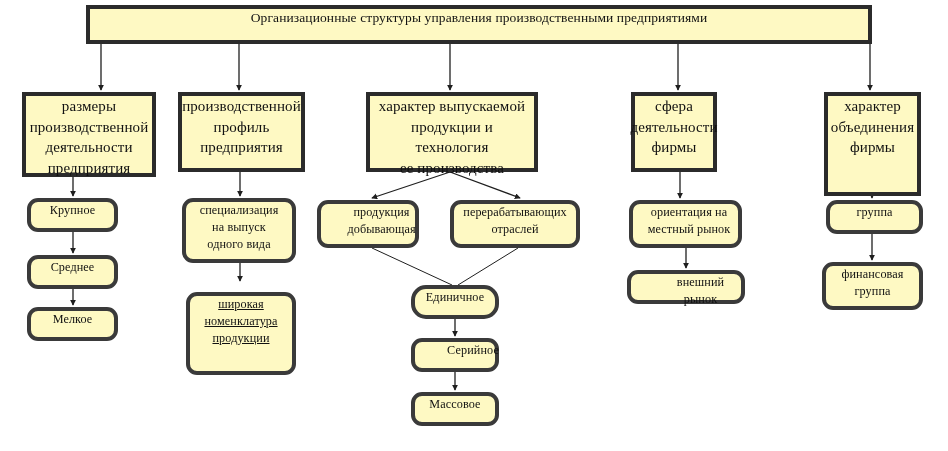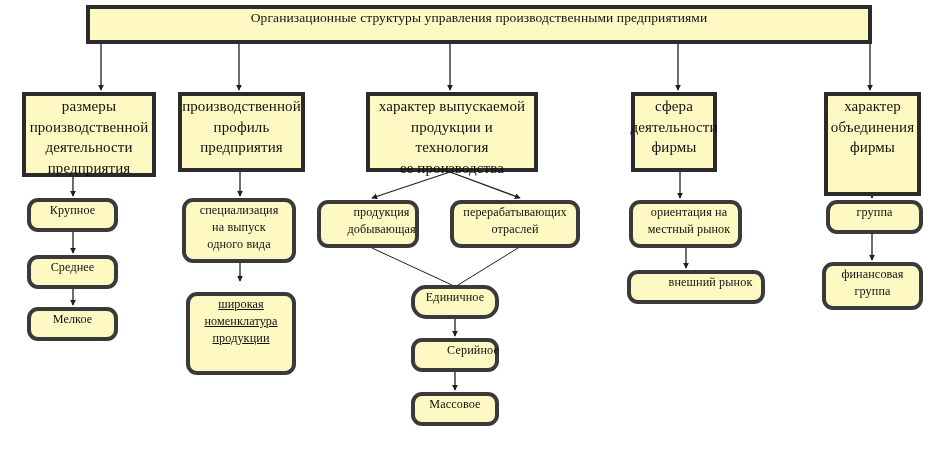--- a/index.html
+++ b/index.html
@@ -156,21 +156,21 @@
       <div class="node-box rounded leaf-box" style="left: 411px; top: 338px; width: 88px; height: 34px; padding-left: 36px;">
         <span class="label">Серийное</span>
       </div>
       <div class="node-box rounded leaf-box" style="left: 411px; top: 392px; width: 88px; height: 34px;">
         <span class="label">Массовое</span>
       </div>
       <div class="node-box rounded leaf-box" style="left: 629px; top: 200px; width: 113px; height: 48px; padding-left: 7px;">
         <span class="label">ориентация на
 местный рынок</span>
       </div>
-      <div class="node-box rounded leaf-box" style="left: 627px; top: 270px; width: 138px; height: 34px; padding-left: 29px;">
+      <div class="node-box rounded leaf-box" style="left: 627px; top: 270px; width: 118px; height: 34px; padding-left: 29px;">
         <span class="label">внешний рынок</span>
       </div>
       <div class="node-box rounded leaf-box" style="left: 826px; top: 200px; width: 97px; height: 34px;">
         <span class="label">группа</span>
       </div>
       <div class="node-box rounded leaf-box" style="left: 822px; top: 262px; width: 101px; height: 48px;">
         <span class="label">финансовая
 группа</span>
       </div>
     </div>

